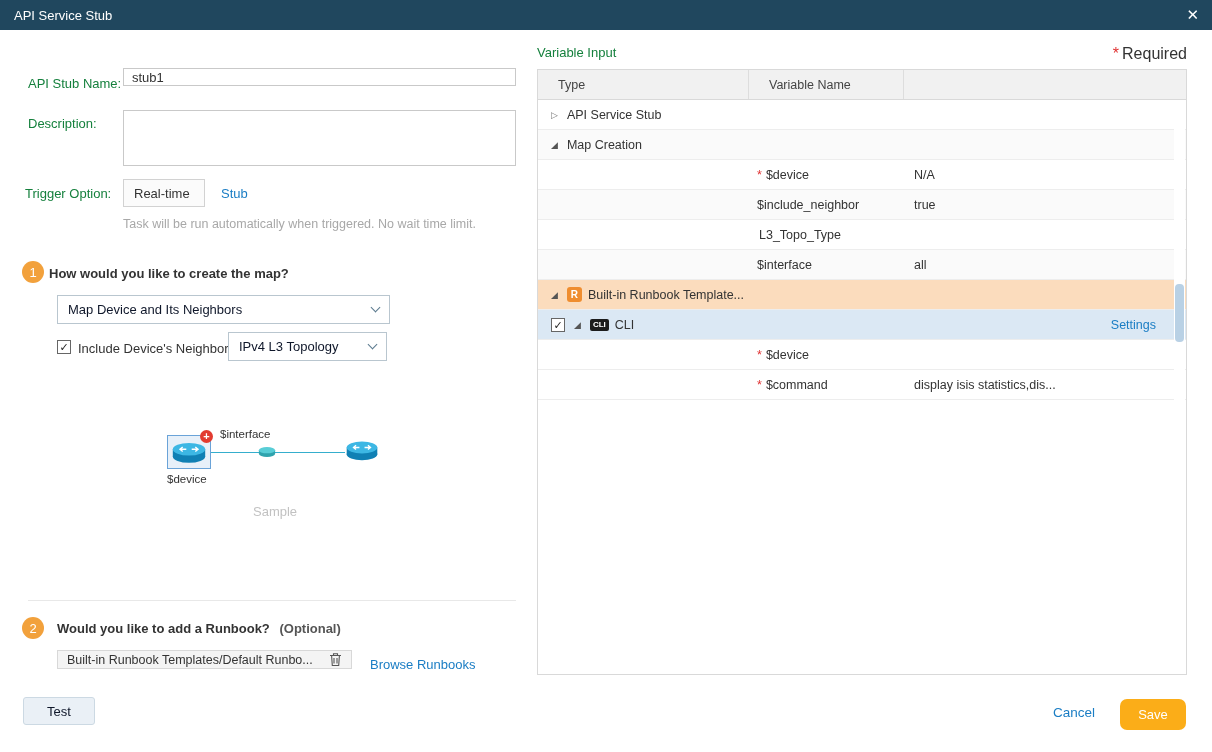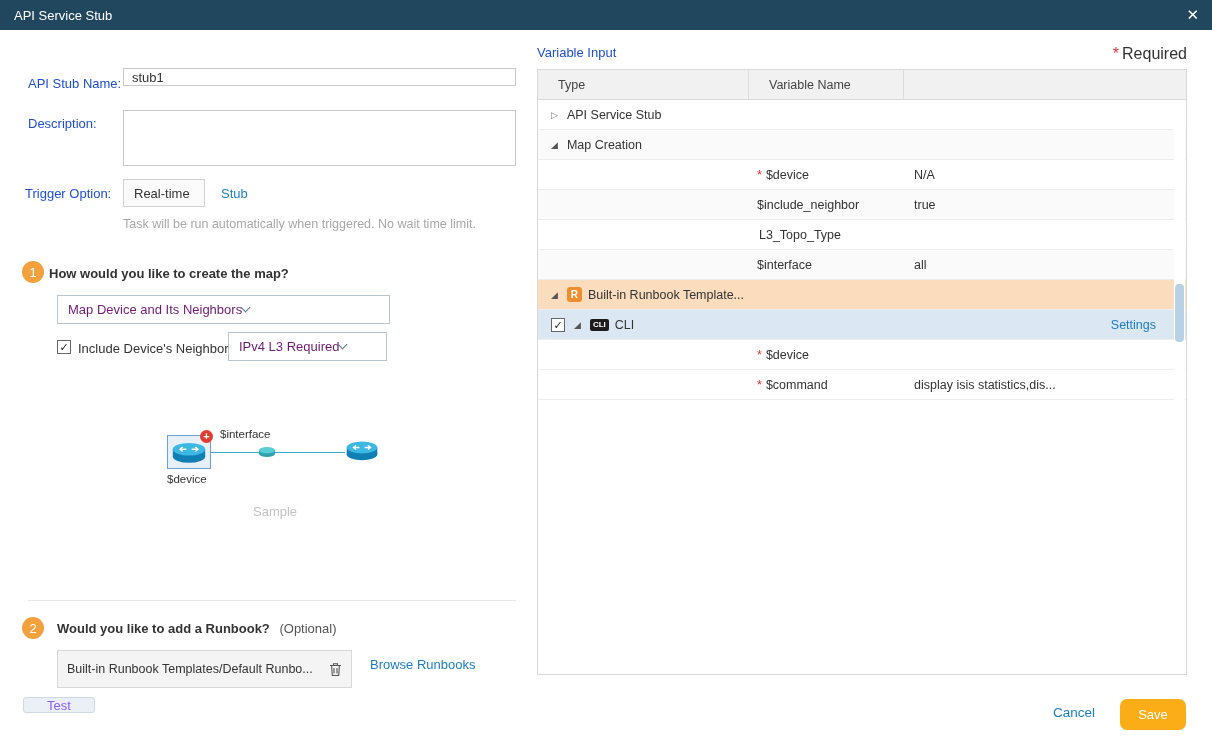--- a/index.html
+++ b/index.html
@@ -1,59 +1,59 @@
 <!DOCTYPE html>
 <html><head>
 <meta charset="utf-8">
 <style>
   *{box-sizing:border-box;margin:0;padding:0}
   html,body{width:1212px;height:752px}
   body{position:relative;font-family:"Liberation Sans",sans-serif;background:#fff;overflow:hidden;color:#333}
   .titlebar{position:absolute;left:0;top:0;width:100%;height:30px;background:#20475e;color:#fff;font-size:13px;display:flex;align-items:center;padding:0 14px}
   .titlebar .close{position:absolute;right:13px;top:0;height:30px;display:flex;align-items:center;font-size:15px;cursor:pointer}
-  .lbl{position:absolute;font-size:13px;color:#1d4ed8;white-space:nowrap}
+  .lbl{position:absolute;font-size:13px;color:#15803d;white-space:nowrap}
   #api-name-label{left:28px;top:76px}
   #api-name-input{position:absolute;left:123px;top:68px;width:393px;height:18px;border:1px solid #c9c9c9;font:13px "Liberation Sans",sans-serif;padding:0 8px;color:#333}
   #desc-label{left:28px;top:116px}
   #desc-input{position:absolute;left:123px;top:110px;width:393px;height:56px;border:1px solid #c9c9c9;font:13px "Liberation Sans",sans-serif;padding:6px 8px;resize:none}
   #trigger-label{left:25px;top:186px}
   #trigger-box{position:absolute;left:123px;top:179px;width:82px;height:28px;border:1px solid #d2d2d2;background:#fbfbfb;font-size:13px;display:flex;align-items:center;padding-left:10px}
   #edit-link{position:absolute;left:221px;top:186px}
   .link{color:#1a7dc4;font-size:13px;text-decoration:none;cursor:pointer;white-space:nowrap}
   #trigger-help{position:absolute;left:123px;top:217px;font-size:12.5px;color:#a8a8a8;white-space:nowrap}
   .step-circle{position:absolute;width:22px;height:22px;border-radius:50%;background:#f2a13c;color:#fff;font-size:13px;display:flex;align-items:center;justify-content:center}
   #step1-circle{left:22px;top:261px}
   #step2-circle{left:22px;top:617px}
   .step-q{position:absolute;font-size:13px;font-weight:bold;color:#333;white-space:nowrap}
   #step1-q{left:49px;top:266px}
   #step2-q{left:57px;top:621px}
-  #step2-q .optional{font-weight:normal;color:#555;margin-left:6px}
-  .dropdown{position:absolute;border:1px solid #b9c6cf;background:#fff;font-size:13px;color:#701a75;display:flex;align-items:center;padding:0 10px;cursor:pointer}
+  #step2-q .optional{font-weight:bold;color:#555;margin-left:6px}
+  .dropdown{position:absolute;border:1px solid #b9c6cf;background:#fff;font-size:13px;color:#0f172a;display:flex;align-items:center;justify-content:space-between;padding:0 10px;cursor:pointer}
   #dd-maptype{left:57px;top:295px;width:333px;height:29px}
   #dd-topology{left:228px;top:332px;width:159px;height:29px}
   .chevron{width:7px;height:7px;border-right:1.5px solid #5b7a8e;border-bottom:1.5px solid #5b7a8e;transform:rotate(45deg);margin-top:-4px;flex:none}
   .checkbox{width:14px;height:14px;border:1px solid #666;background:#fff;color:#222;font-size:11px;line-height:12px;text-align:center;display:inline-block;flex:none}
   #include-cb{position:absolute;left:57px;top:340px}
   #include-label{position:absolute;left:78px;top:341px;font-size:13px;white-space:nowrap}
   #diagram{position:absolute;left:57px;top:420px;width:380px;height:110px}
   .sel-box{position:absolute;left:110px;top:15px;width:44px;height:34px;border:1px solid #6aa3d8;background:rgba(120,170,220,.18)}
   #router-left{position:absolute;left:114px;top:19px}
   #plus-badge{position:absolute;left:143px;top:10px;width:13px;height:13px;border-radius:50%;background:#e23b30;color:#fff;font-size:11px;line-height:12px;text-align:center;font-weight:bold}
   #if-label{position:absolute;left:163px;top:8px;font-size:11.5px;color:#333}
   #net-line{position:absolute;left:154px;top:32px;width:134px;height:1px;background:#35aecd}
   #router-mid{position:absolute;left:201px;top:25px}
   #router-right{position:absolute;left:288px;top:18px}
   #dev-label{position:absolute;left:110px;top:53px;font-size:11.5px;color:#333}
   #sample-label{position:absolute;left:196px;top:84px;font-size:13px;color:#c2c2c2}
   #divider{position:absolute;left:28px;top:600px;width:488px;height:1px;background:#e8e8e8}
-  #runbook-box{position:absolute;left:57px;top:650px;width:295px;height:38px;border:1px solid #d8d8d8;background:#f4f4f4;display:flex;align-items:center;justify-content:space-between;padding:0 9px;font-size:12.5px}
+  #runbook-box{position:absolute;left:57px;top:650px;width:295px;height:19px;border:1px solid #d8d8d8;background:#f4f4f4;display:flex;align-items:center;justify-content:space-between;padding:0 9px;font-size:12.5px}
   #runbook-box .rb-text{white-space:nowrap;overflow:hidden;text-overflow:ellipsis;max-width:252px}
   #trash-icon{flex:none;cursor:pointer}
   #browse-link{position:absolute;left:370px;top:657px}
-  #test-btn{position:absolute;left:23px;top:697px;width:72px;height:16px;background:#eaf0f6;border:1px solid #ccd9e3;border-radius:3px;font:13px "Liberation Sans",sans-serif;color:#8b5cf6;cursor:pointer}
+  #test-btn{position:absolute;left:23px;top:697px;width:72px;height:28px;background:#eaf0f6;border:1px solid #ccd9e3;border-radius:3px;font:13px "Liberation Sans",sans-serif;color:#0f172a;cursor:pointer}
   #vi-title{position:absolute;left:537px;top:45px;font-size:13px}
   #vi-required{position:absolute;right:25px;top:45px;font-size:16px}
   .req{color:#e03131}
   #vi-required .req{margin-right:3px}
   #vtable{position:absolute;left:537px;top:69px;width:650px;height:606px;border:1px solid #d9d9d9;background:#fff}
   .vheader{height:30px;background:#f1f1f1;border-bottom:1px solid #d9d9d9;display:flex;font-size:12.5px;color:#444}
   .hcell{display:flex;align-items:center;padding-left:20px;border-right:1px solid #ddd;height:100%}
   .hcell:last-child{border-right:none}
   .h-type{width:211px}.h-name{width:155px}.h-value{width:160px}.h-extra{flex:1}
   .vrow{height:30px;display:flex;border-bottom:1px solid #ededed;font-size:12.5px}
@@ -102,21 +102,21 @@
 <div class="step-q" id="step1-q">How would you like to create the map?</div>
 
 <div class="dropdown" id="dd-maptype">
   <span>Map Device and Its Neighbors</span>
   <span class="chevron"></span>
 </div>
 
 <span class="checkbox" id="include-cb">✓</span>
 <div id="include-label">Include Device's Neighbors</div>
 <div class="dropdown" id="dd-topology">
-  <span>IPv4 L3 Required</span>
+  <span>IPv4 L3 Topology</span>
   <span class="chevron"></span>
 </div>
 
 <div id="diagram">
   <div class="sel-box"></div>
   <div id="net-line"></div>
   <svg id="router-left" width="36" height="26" viewBox="0 0 40 28">
     <ellipse cx="20" cy="19" rx="18" ry="7" fill="#1080b4"></ellipse>
       <rect x="2" y="11" width="36" height="8" fill="#1080b4"></rect>
     <ellipse cx="20" cy="11" rx="18" ry="7" fill="#3db7e4"></ellipse>

